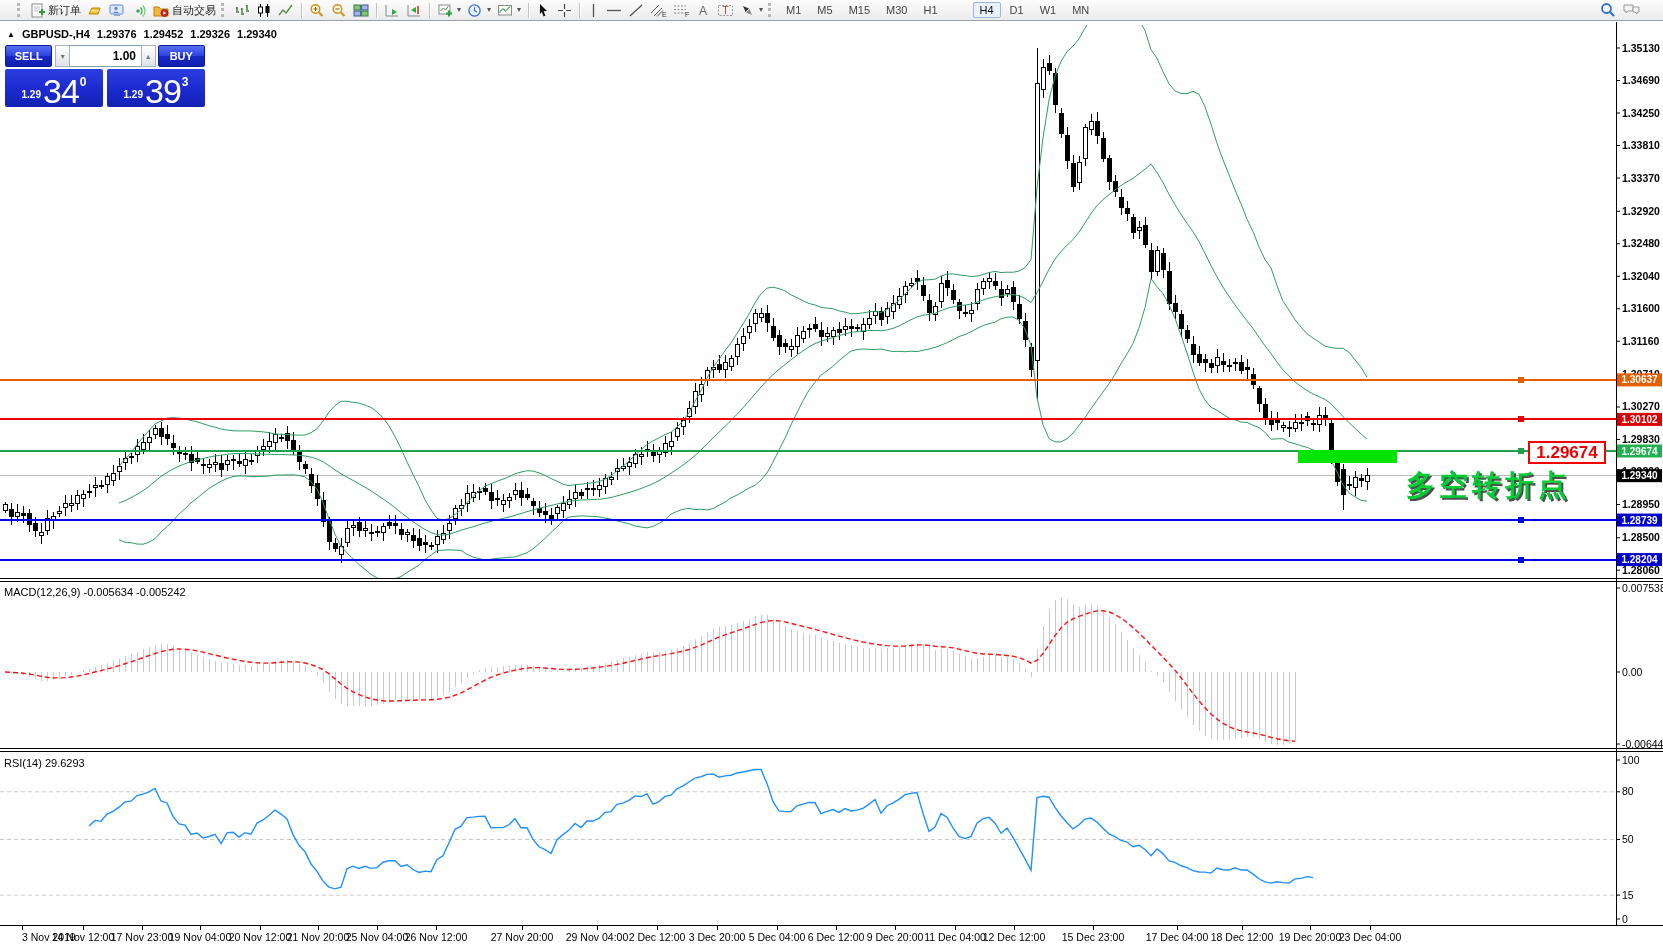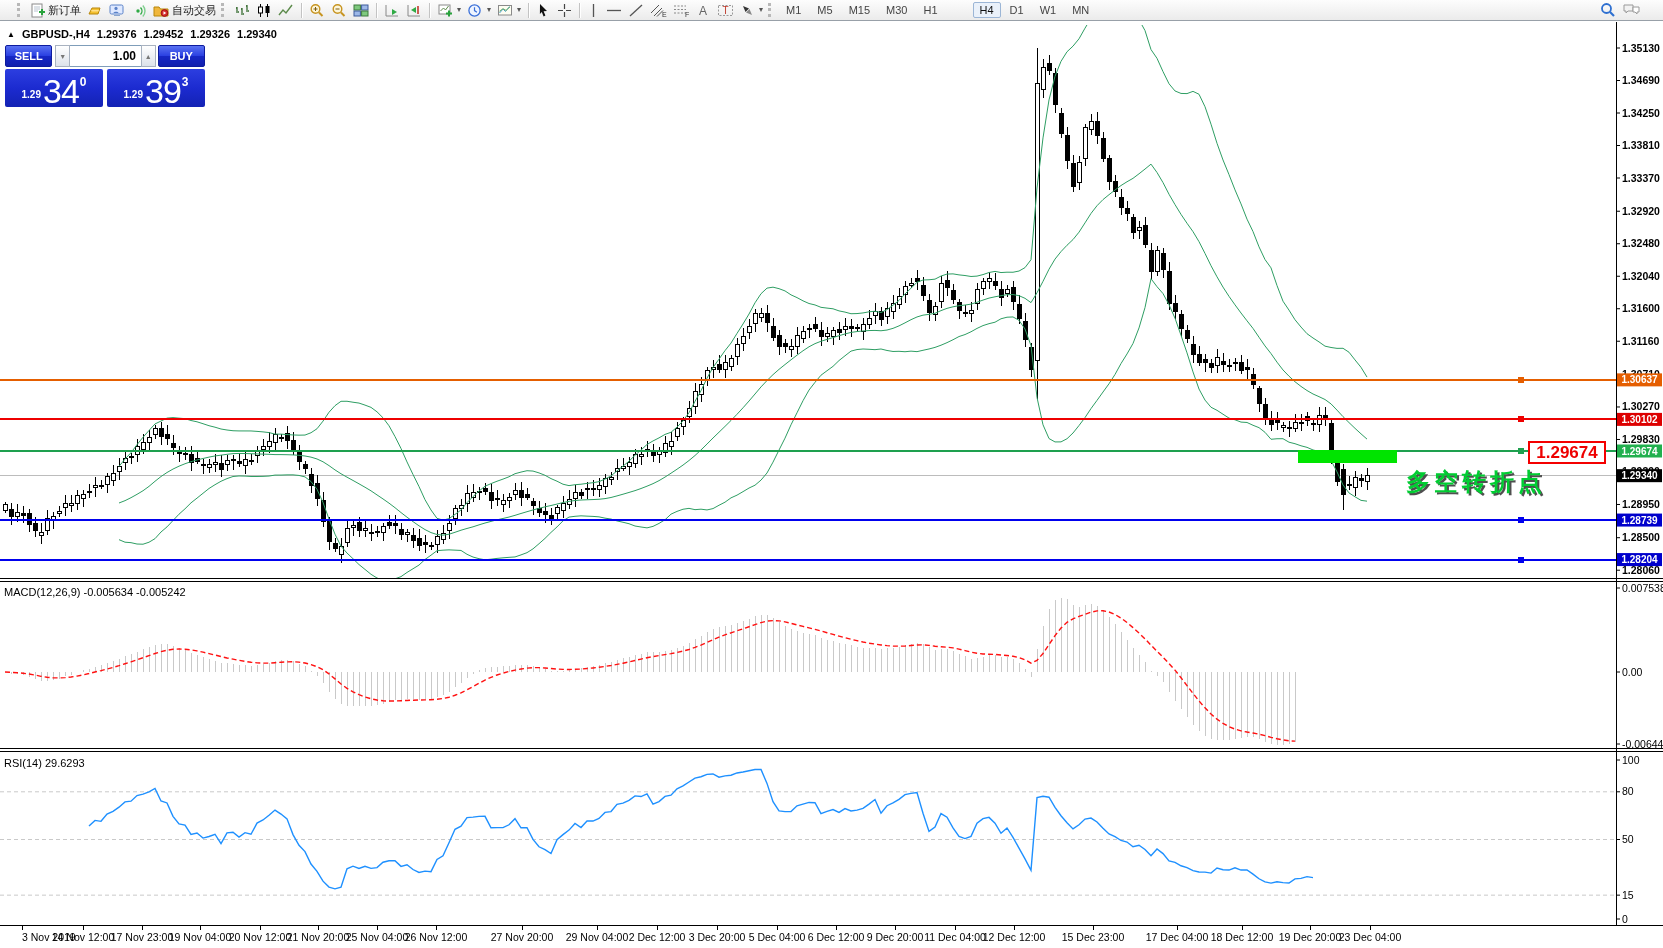--- a/index.html
+++ b/index.html
@@ -34,21 +34,21 @@
     text-align:right;padding:0 5px 0 0;outline:none;font-family:"Liberation Sans",sans-serif;}
   .trow2{display:flex;margin-top:2px;gap:4px;}
   .pbox{flex:1;height:36px;border-radius:2px;color:#fff;display:flex;align-items:flex-end;justify-content:center;
     padding-bottom:2px;background:linear-gradient(#2c3ee0 0%,#1c2bd0 50%,#1322b4 100%);}
   .psm{font-size:10px;font-weight:700;margin:0 2px 5px 0;}
   .pbig{font-size:34px;font-weight:400;line-height:28px;letter-spacing:-1px;}
   .psup{font-size:12px;font-weight:700;margin:0 0 16px 1px;}
   
   .redbox{position:absolute;left:1528px;top:419px;width:74px;height:19px;border:2px solid #f40000;background:#fff;
     color:#ee0000;font-size:17px;font-weight:700;display:flex;align-items:center;justify-content:center;letter-spacing:0;}
-  .cntext{position:absolute;left:1406px;top:444px;font-size:24px;font-weight:700;color:#00cd32;
+  .cntext{position:absolute;left:1406px;top:444px;font-size:29px;font-weight:700;color:#00cd32;
     text-shadow:2px 2px 0 #4f4f4f;letter-spacing:4px;white-space:nowrap;}
   .paneltag{position:absolute;left:4px;font-size:11px;color:#000;}
   #macdtag{top:564px}
   #rsitag{top:735px}
 </style>
 </head>
 <body>
 
 <div class="toolbar">
   <div class="grip"></div>

